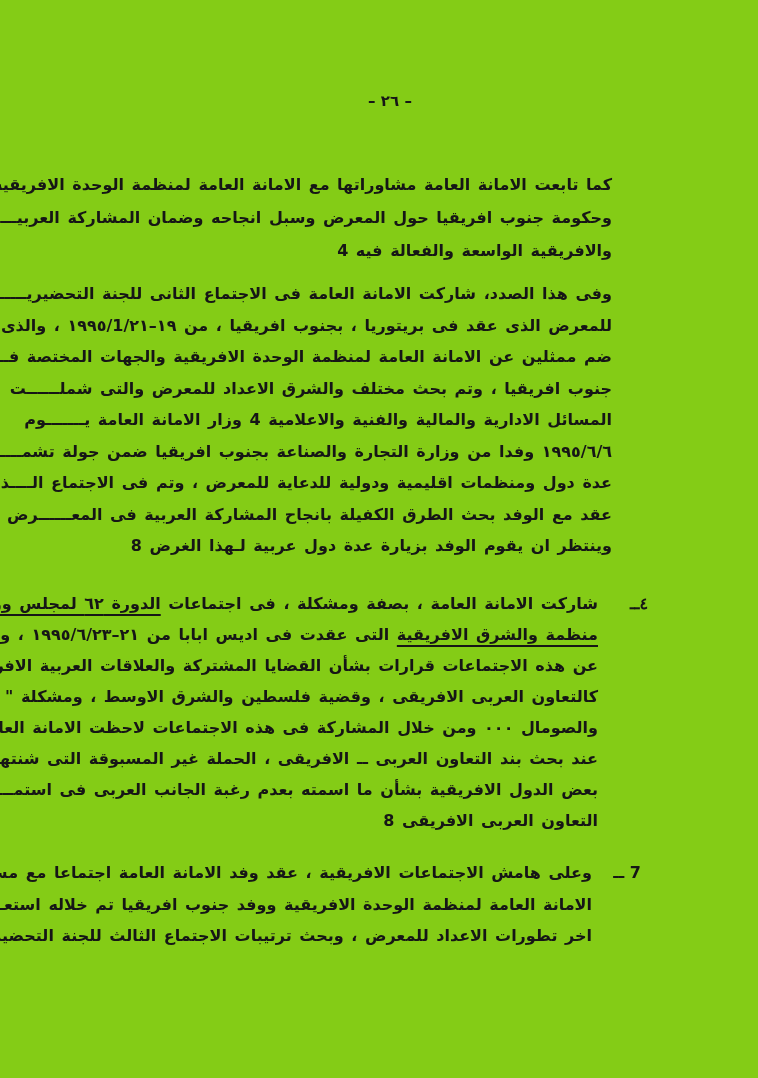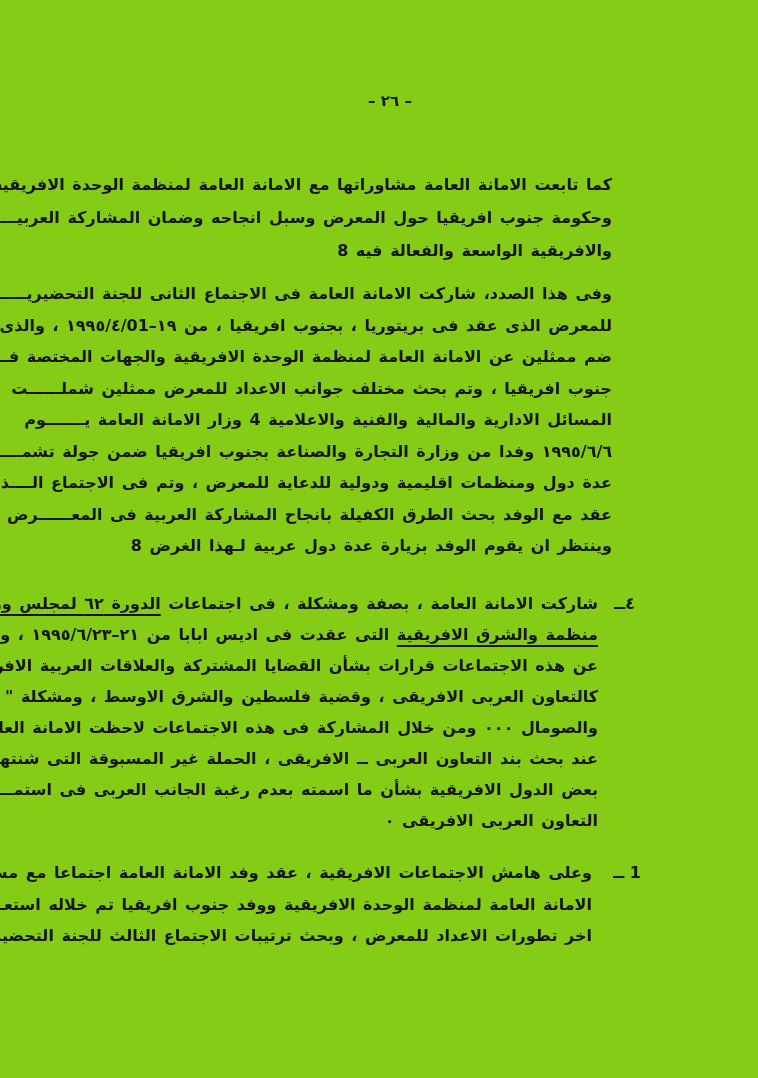--- a/index.html
+++ b/index.html
@@ -38,63 +38,63 @@
   .b2 { top: 278px; right: 146px; line-height: 31.5px; }
   .b3 { top: 588px; right: 160px; line-height: 31px; }
   .b4 { top: 857px; right: 166px; line-height: 31.5px; }
   .item-number {
     position: absolute;
     direction: rtl;
     font-weight: 700;
     font-size: 16px;
     white-space: nowrap;
   }
-  .n4 { top: 588px; right: 123px; line-height: 31px; }
+  .n4 { top: 588px; right: 110px; line-height: 31px; font-family: Liberation Serif, serif; }
   .n5 { top: 857px; right: 117px; line-height: 31.5px; }
   .ul {
     text-decoration: underline;
     text-underline-offset: 5px;
     text-decoration-thickness: 1.5px;
   }
 </style>
 </head>
 <body>
 
 <div class="page">
   <div class="page-number">– ٢٦ –</div>
 
   <div class="block b1">
       <div class="line"><span>كما تابعت الامانة العامة مشاوراتها مع الامانة العامة لمنظمة الوحدة الافريقية</span></div>
       <div class="line"><span>وحكومة جنوب افريقيا حول المعرض وسبل انجاحه وضمان المشاركة العربيــــــة</span></div>
-      <div class="line"><span>والافريقية الواسعة والفعالة فيه 8</span></div>
+      <div class="line"><span>والافريقية الواسعة والفعالة فيه 4</span></div>
     </div>
 
   <div class="block b2">
       <div class="line"><span>وفى هذا الصدد، شاركت الامانة العامة فى الاجتماع الثانى للجنة التحضيريــــــة</span></div>
-      <div class="line"><span>للمعرض الذى عقد فى بريتوريا ، بجنوب افريقيا ، من ١٩–١٩٩٥/٤/01 ، والذى</span></div>
+      <div class="line"><span>للمعرض الذى عقد فى بريتوريا ، بجنوب افريقيا ، من ١٩–١٩٩٥/1/٢١ ، والذى</span></div>
       <div class="line"><span>ضم ممثلين عن الامانة العامة لمنظمة الوحدة الافريقية والجهات المختصة فــــى</span></div>
-      <div class="line"><span>جنوب افريقيا ، وتم بحث مختلف جوانب الاعداد للمعرض ممثلين شملــــــت</span></div>
+      <div class="line"><span>جنوب افريقيا ، وتم بحث مختلف والشرق الاعداد للمعرض والتى شملــــــت</span></div>
       <div class="line"><span>المسائل الادارية والمالية والفنية والاعلامية 4  وزار الامانة العامة يـــــــوم</span></div>
       <div class="line"><span>١٩٩٥/٦/٦ وفدا من وزارة التجارة والصناعة بجنوب افريقيا ضمن جولة تشمــــل</span></div>
       <div class="line"><span>عدة دول ومنظمات اقليمية ودولية للدعاية للمعرض ، وتم فى الاجتماع الــــذى</span></div>
       <div class="line"><span>عقد مع الوفد بحث الطرق الكفيلة بانجاح المشاركة العربية فى المعــــــرض ،</span></div>
       <div class="line"><span>وينتظر ان يقوم الوفد بزيارة عدة دول عربية لـهذا الغرض 8</span></div>
     </div>
 
   <div class="item-number n4">٤ــ</div>
   <div class="block b3">
       <div class="line"><span>شاركت الامانة العامة ، بصفة ومشكلة ، فى اجتماعات </span><span class="ul">الدورة ٦٢ لمجلس وزراء</span></div>
       <div class="line"><span class="ul">منظمة والشرق الافريقية</span><span>  التى عقدت فى اديس ابابا من ٢١–١٩٩٥/٦/٢٣ ، وصدر</span></div>
       <div class="line"><span>عن هذه الاجتماعات قرارات بشأن القضايا المشتركة والعلاقات العربية الافريقية</span></div>
       <div class="line"><span>كالتعاون العربى الافريقى ، وقضية فلسطين والشرق الاوسط ، ومشكلة " لوكيربى"</span></div>
       <div class="line"><span>والصومال ٠٠٠  ومن خلال المشاركة فى هذه الاجتماعات لاحظت الامانة العامــــة</span></div>
       <div class="line"><span>عند بحث بند التعاون العربى ــ الافريقى ، الحملة غير المسبوقة التى شنتهـــا</span></div>
       <div class="line"><span>بعض الدول الافريقية بشأن ما اسمته بعدم رغبة الجانب العربى فى استمــــــرار</span></div>
-      <div class="line"><span>التعاون العربى الافريقى ٠</span></div>
+      <div class="line"><span>التعاون العربى الافريقى 8</span></div>
     </div>
 
-  <div class="item-number n5">1 ــ</div>
+  <div class="item-number n5">7 ــ</div>
   <div class="block b4">
       <div class="line"><span>وعلى هامش الاجتماعات الافريقية ، عقد وفد الامانة العامة اجتماعا مع مسئولى</span></div>
       <div class="line"><span>الامانة العامة لمنظمة الوحدة الافريقية ووفد جنوب افريقيا تم خلاله استعــــراض</span></div>
       <div class="line"><span>اخر تطورات الاعداد للمعرض ، وبحث ترتيبات الاجتماع الثالث للجنة التحضيرية٠</span></div>
     </div>
 </div>
 
 </body></html>

